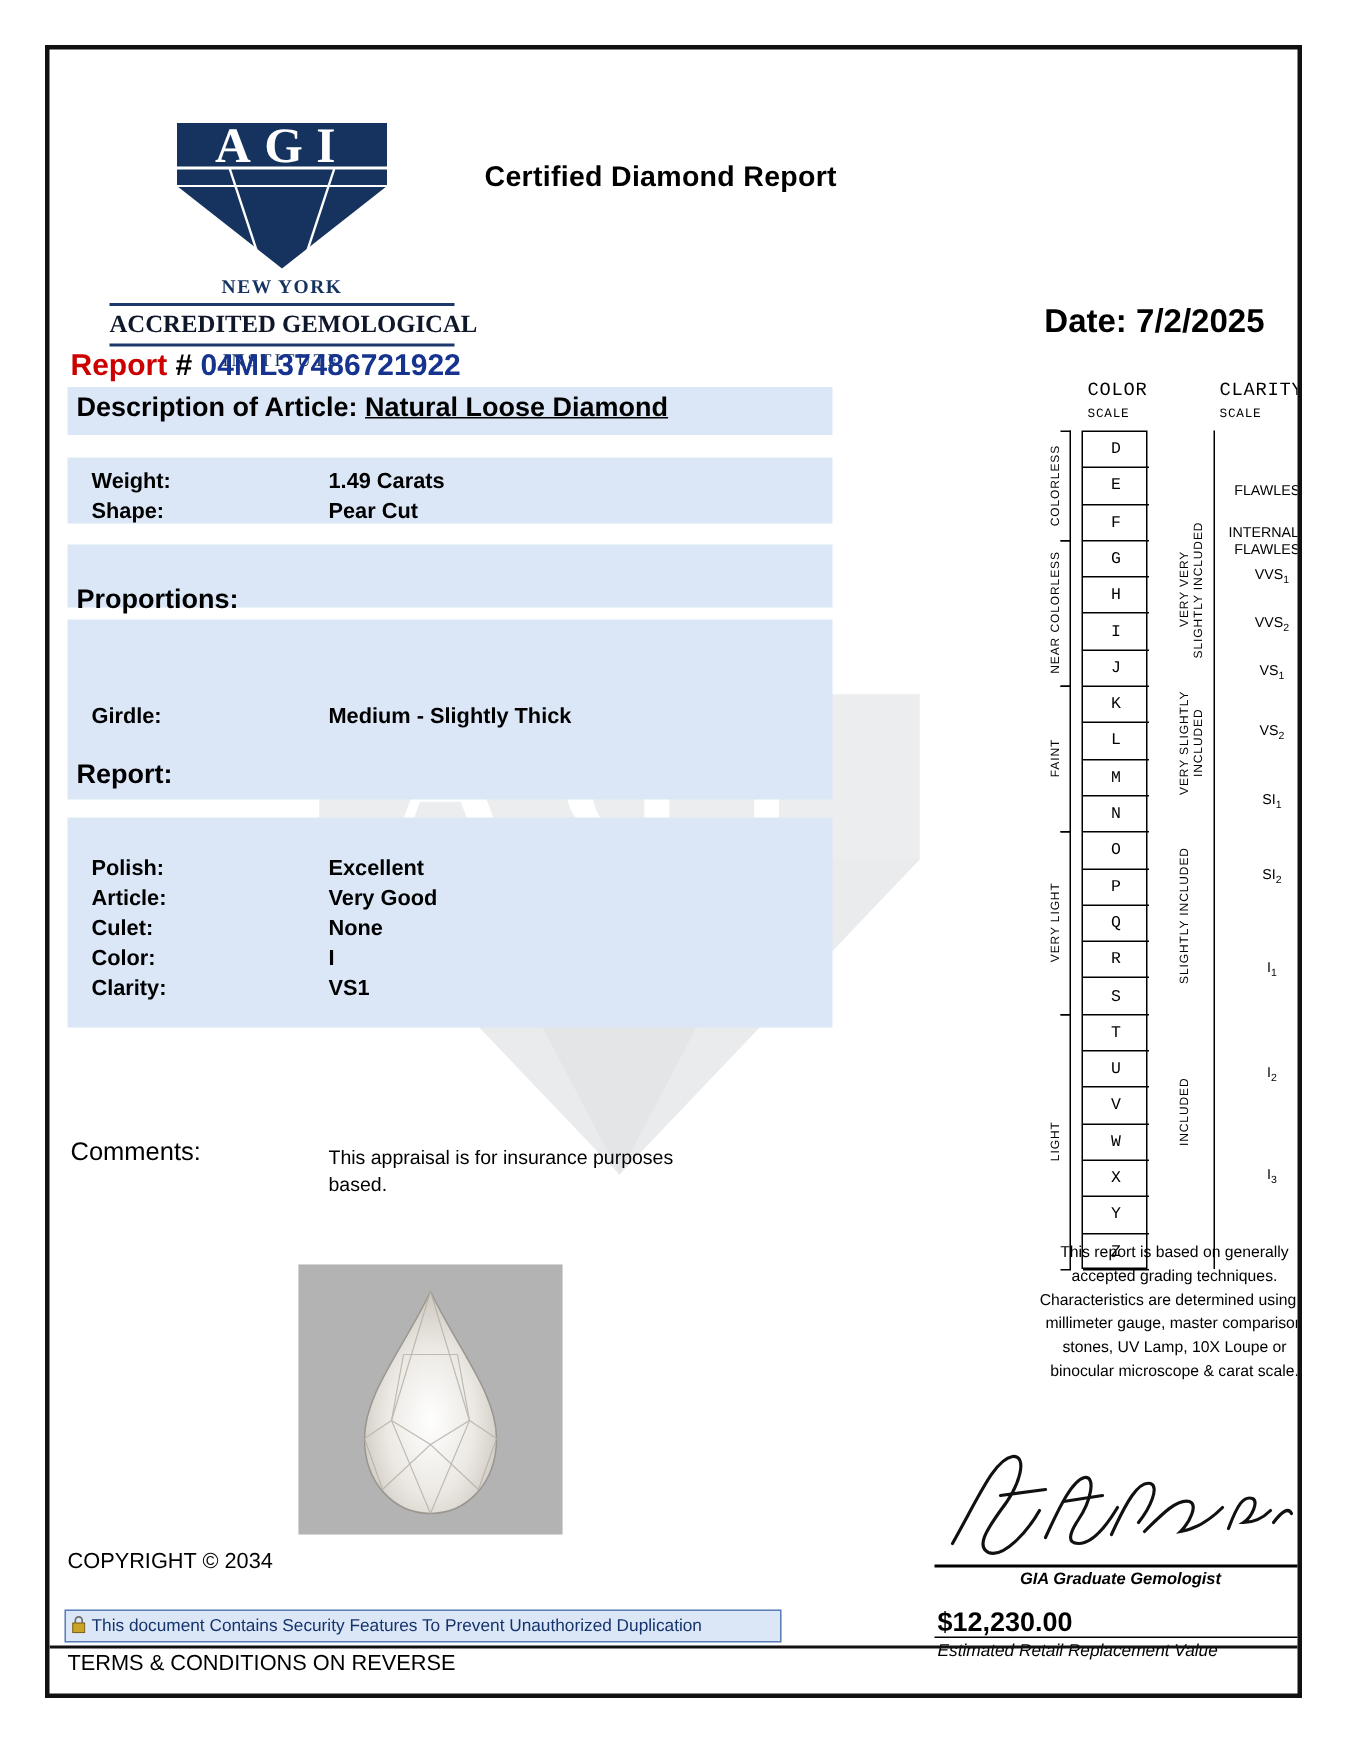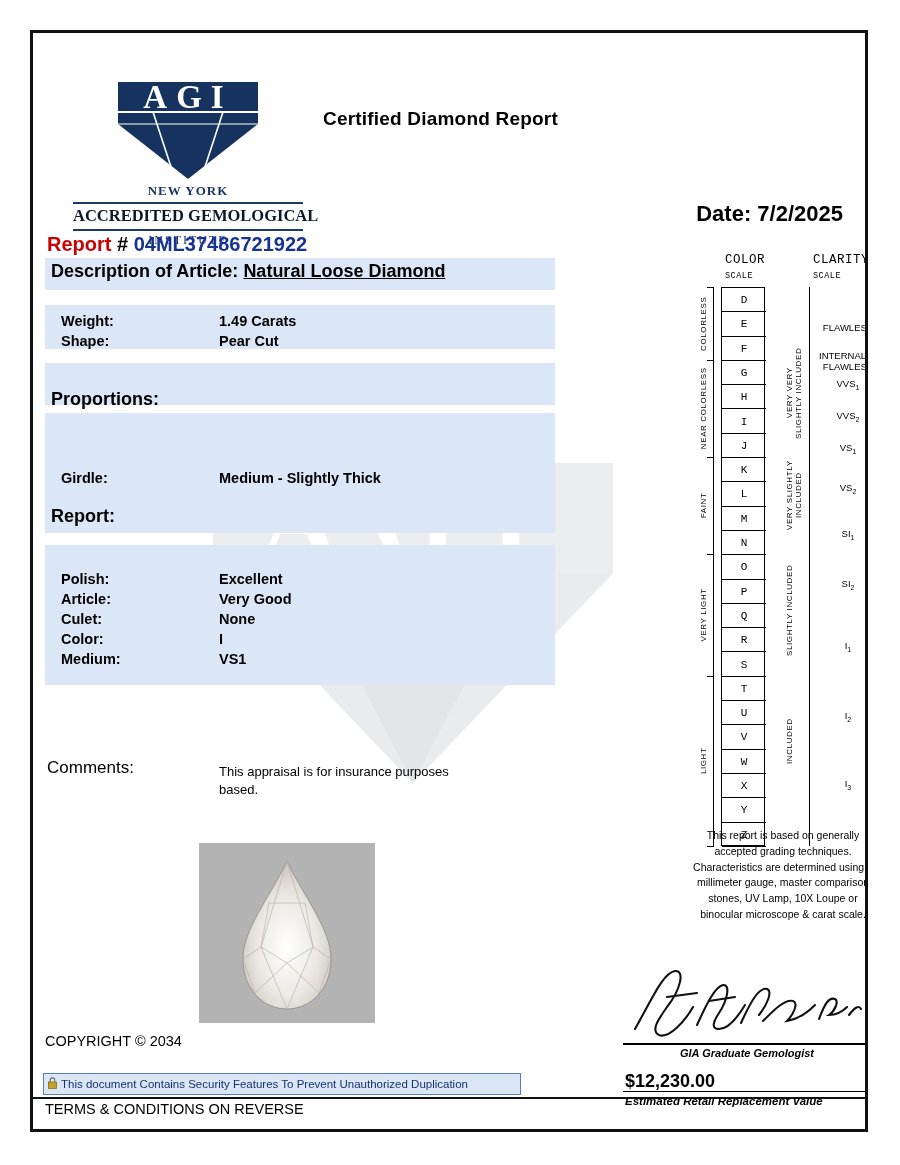--- a/index.html
+++ b/index.html
@@ -307,21 +307,21 @@
     top: 1038px;
     font-size: 18px;
     font-weight: bold;
   }
   .price-caption {
     position: absolute;
     left: 592px;
     top: 1062px;
     font-size: 11.5px;
     font-style: italic;
-    font-weight: bold;
+    font-weight: normal;
   }
   .price-rule {
     position: absolute;
     left: 590px;
     top: 1058px;
     width: 248px;
     height: 1.4px;
     background: #000;
   }
 </style>
@@ -394,21 +394,21 @@
 
     <div class="section-head" style="top:473px;">Report:</div>
     <div class="row-label" style="top:538px;">Polish:</div>
     <div class="row-value" style="top:538px;">Excellent</div>
     <div class="row-label" style="top:558px;">Article:</div>
     <div class="row-value" style="top:558px;">Very Good</div>
     <div class="row-label" style="top:578px;">Culet:</div>
     <div class="row-value" style="top:578px;">None</div>
     <div class="row-label" style="top:598px;">Color:</div>
     <div class="row-value" style="top:598px;">I</div>
-    <div class="row-label" style="top:618px;">Medium:</div>
+    <div class="row-label" style="top:618px;">Clarity:</div>
     <div class="row-value" style="top:618px;">VS1</div>
 
     <div class="comments-label">Comments:</div>
     <div class="comments-text">This appraisal is for insurance purposes based.</div>
 
     <div class="photo">
       <svg viewBox="0 0 176 180" width="176" height="180">
         <rect width="176" height="180" fill="#b3b3b3"></rect>
         <defs>
           <radialGradient id="dg" cx="50%" cy="58%" r="55%">

